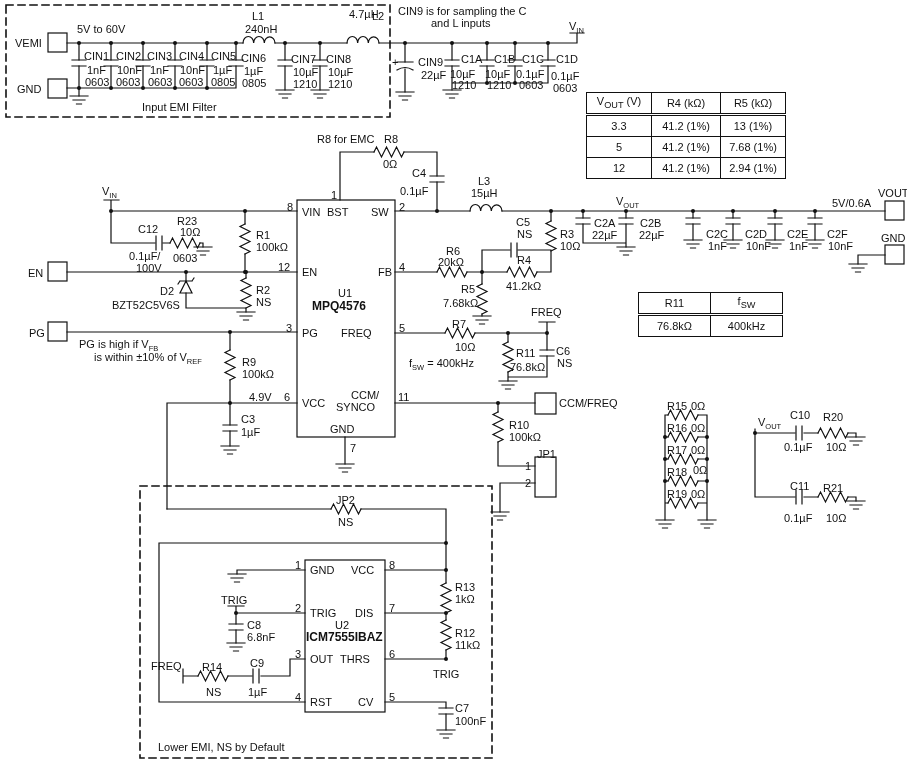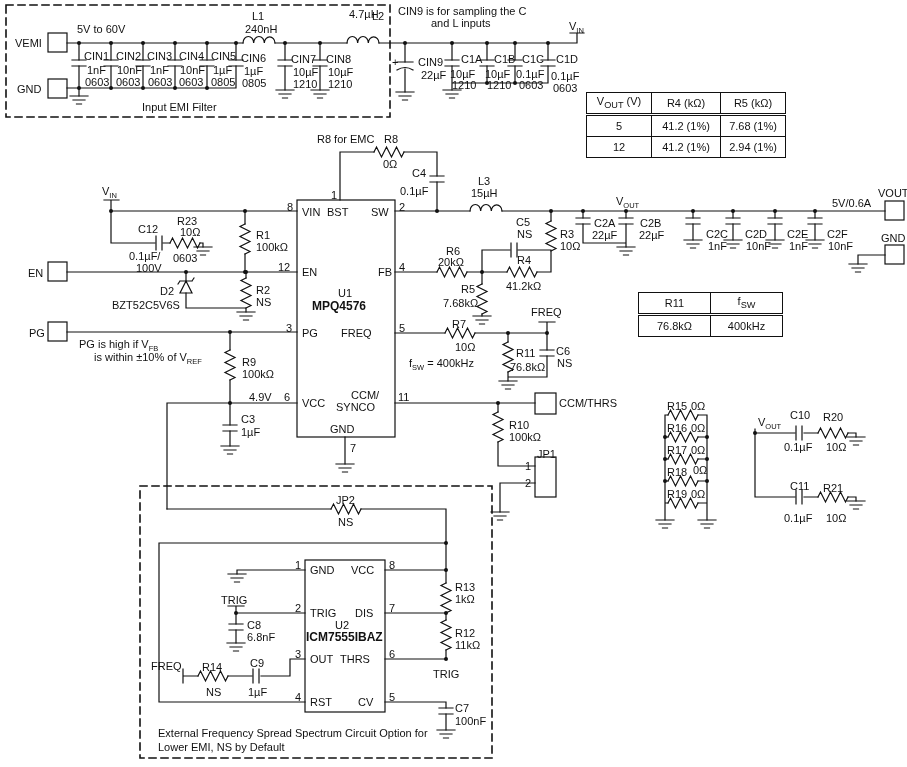--- a/index.html
+++ b/index.html
@@ -327,20 +327,25 @@
 
 <table class="sch-table" style="left:586px;top:92px">
   <thead>
         <tr>
     <th style="width:56px"><span>V</span><sub>OUT</sub><span> (V)</span></th>
     <th style="width:60px">R4 (kΩ)</th>
     <th style="width:56px">R5 (kΩ)</th>
   </tr>
       </thead>
   <tbody>
+    <tr>
+          <td>3.3</td>
+          <td>41.2 (1%)</td>
+          <td>13 (1%)</td>
+        </tr>
     <tr>
           <td>5</td>
           <td>41.2 (1%)</td>
           <td>7.68 (1%)</td>
         </tr>
     <tr>
           <td>12</td>
           <td>41.2 (1%)</td>
           <td>2.94 (1%)</td>
         </tr>
@@ -441,21 +446,21 @@
 <span class="lb" style="left:878px;top:187px">VOUT</span>
 <span class="lb" style="left:881px;top:232px">GND</span>
 <span class="lb" style="left:452px;top:318px">R7</span>
 <span class="lb" style="left:455px;top:341px">10Ω</span>
 <span class="lb" style="left:409px;top:357px"><span>f</span><sub>SW</sub><span> = 400kHz</span></span>
 <span class="lb" style="left:531px;top:306px">FREQ</span>
 <span class="lb" style="left:516px;top:347px">R11</span>
 <span class="lb" style="left:510px;top:361px">76.8kΩ</span>
 <span class="lb" style="left:556px;top:345px">C6</span>
 <span class="lb" style="left:557px;top:357px">NS</span>
-<span class="lb" style="left:559px;top:397px">CCM/THRS</span>
+<span class="lb" style="left:559px;top:397px">CCM/FREQ</span>
 <span class="lb" style="left:509px;top:419px">R10</span>
 <span class="lb" style="left:509px;top:431px">100kΩ</span>
 <span class="lb" style="left:537px;top:448px">JP1</span>
 <span class="lb" style="left:525px;top:460px">1</span>
 <span class="lb" style="left:525px;top:477px">2</span>
 
 <span class="lb" style="left:336px;top:494px">JP2</span>
 <span class="lb" style="left:338px;top:516px">NS</span>
 <span class="lb" style="left:295px;top:559px">1</span>
 <span class="lb" style="left:295px;top:602px">2</span>
@@ -483,21 +488,20 @@
 <span class="lb" style="left:206px;top:686px">NS</span>
 <span class="lb" style="left:250px;top:657px">C9</span>
 <span class="lb" style="left:248px;top:686px">1µF</span>
 <span class="lb" style="left:455px;top:581px">R13</span>
 <span class="lb" style="left:455px;top:593px">1kΩ</span>
 <span class="lb" style="left:455px;top:627px">R12</span>
 <span class="lb" style="left:455px;top:639px">11kΩ</span>
 <span class="lb" style="left:433px;top:668px">TRIG</span>
 <span class="lb" style="left:455px;top:702px">C7</span>
 <span class="lb" style="left:455px;top:715px">100nF</span>
-<span class="lb" style="left:158px;top:727px">External Frequency Spread Spectrum Circuit Option for</span>
 <span class="lb" style="left:158px;top:741px">Lower EMI, NS by Default</span>
 
 <span class="lb" style="left:667px;top:400px">R15</span>
 <span class="lb" style="left:691px;top:400px">0Ω</span>
 <span class="lb" style="left:667px;top:422px">R16</span>
 <span class="lb" style="left:691px;top:422px">0Ω</span>
 <span class="lb" style="left:667px;top:444px">R17</span>
 <span class="lb" style="left:691px;top:444px">0Ω</span>
 <span class="lb" style="left:667px;top:466px">R18</span>
 <span class="lb" style="left:693px;top:464px">0Ω</span>

